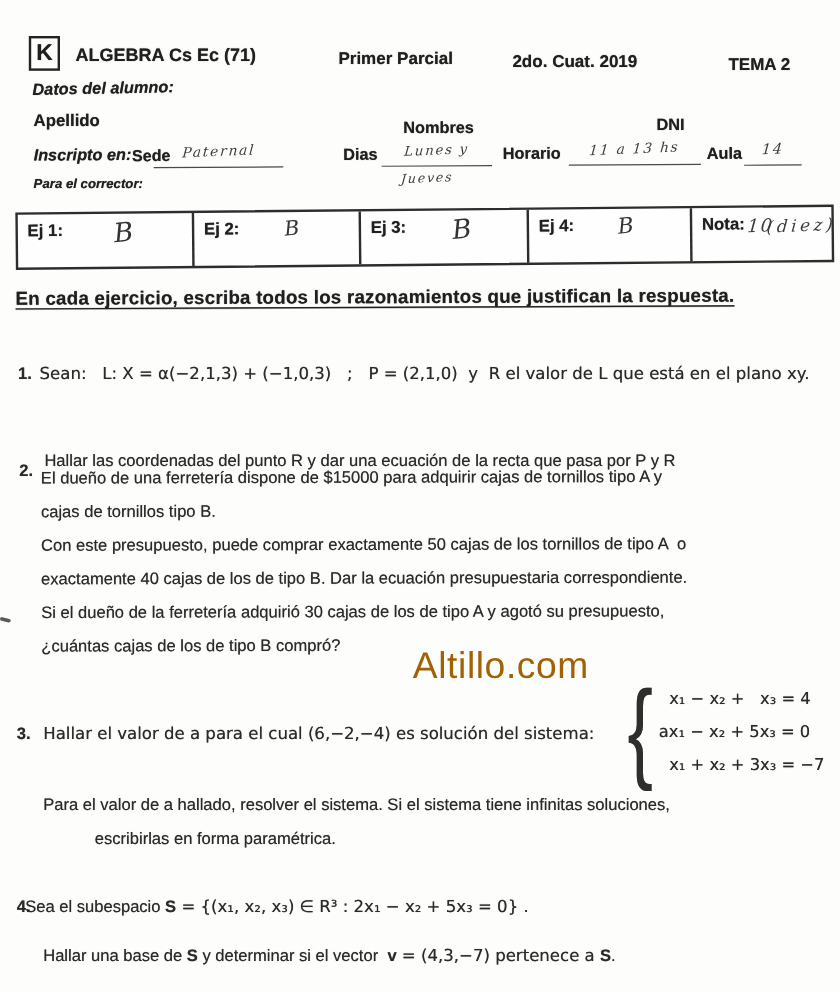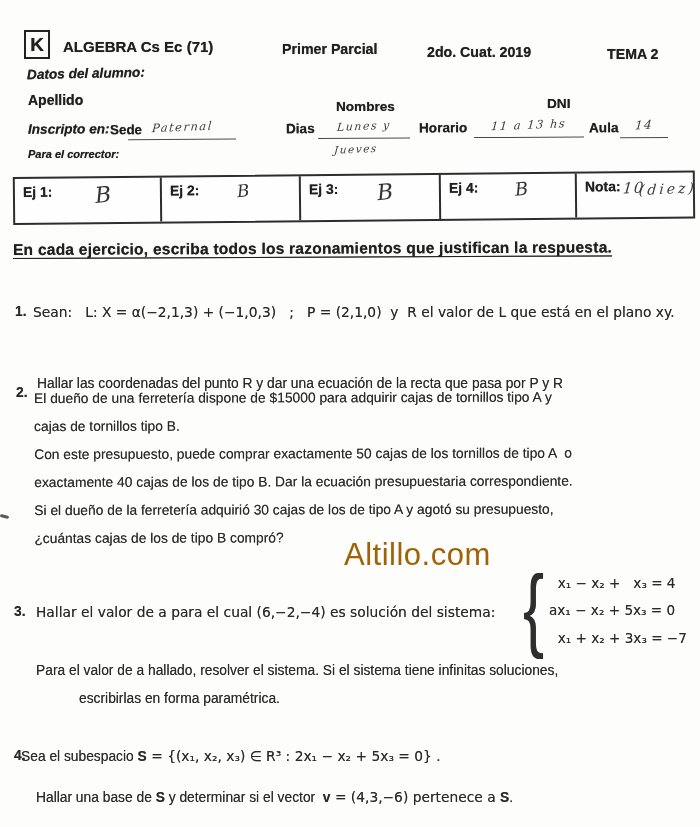--- a/index.html
+++ b/index.html
@@ -145,17 +145,17 @@
   <div class="abs" style="left:549px; top:570px;">
     <div class="body-txt math eq">  x₁ − x₂ +   x₃ = 4</div>
     <div class="body-txt math eq">ax₁ − x₂ + 5x₃ = 0</div>
     <div class="body-txt math eq">  x₁ + x₂ + 3x₃ = −7</div>
   </div>
   <div class="abs body-txt" style="left:36px; top:663px;">Para el valor de a hallado, resolver el sistema. Si el sistema tiene infinitas soluciones,</div>
   <div class="abs body-txt" style="left:36px; top:691px;margin-left:43px;">escribirlas en forma paramétrica.</div>
 
   <div class="abs body-txt exnum" style="left:14px; top:748px;">4.</div>
   <div class="abs body-txt" style="left:21px; top:748px;text-align:center;"><span>Sea el subespacio </span><span class="b">S</span><span class="math"> = {(x₁, x₂, x₃) ∈ R³ : 2x₁ − x₂ + 5x₃ = 0} .</span></div>
-  <div class="abs body-txt" style="left:36px; top:789px;"><span>Hallar una base de </span><span class="b">S</span><span> y determinar si el vector  </span><span class="b">v</span><span class="math"> = (4,3,−6) pertenece a </span><span class="b">S</span><span>.</span></div>
+  <div class="abs body-txt" style="left:36px; top:789px;"><span>Hallar una base de </span><span class="b">S</span><span> y determinar si el vector  </span><span class="b">v</span><span class="math"> = (4,3,−7) pertenece a </span><span class="b">S</span><span>.</span></div>
 
   <div class="abs artifact" style="left:0px; top:515px; width:9px; height:3px; transform:rotate(14deg);"></div>
 
 </div>
 
 </body></html>

